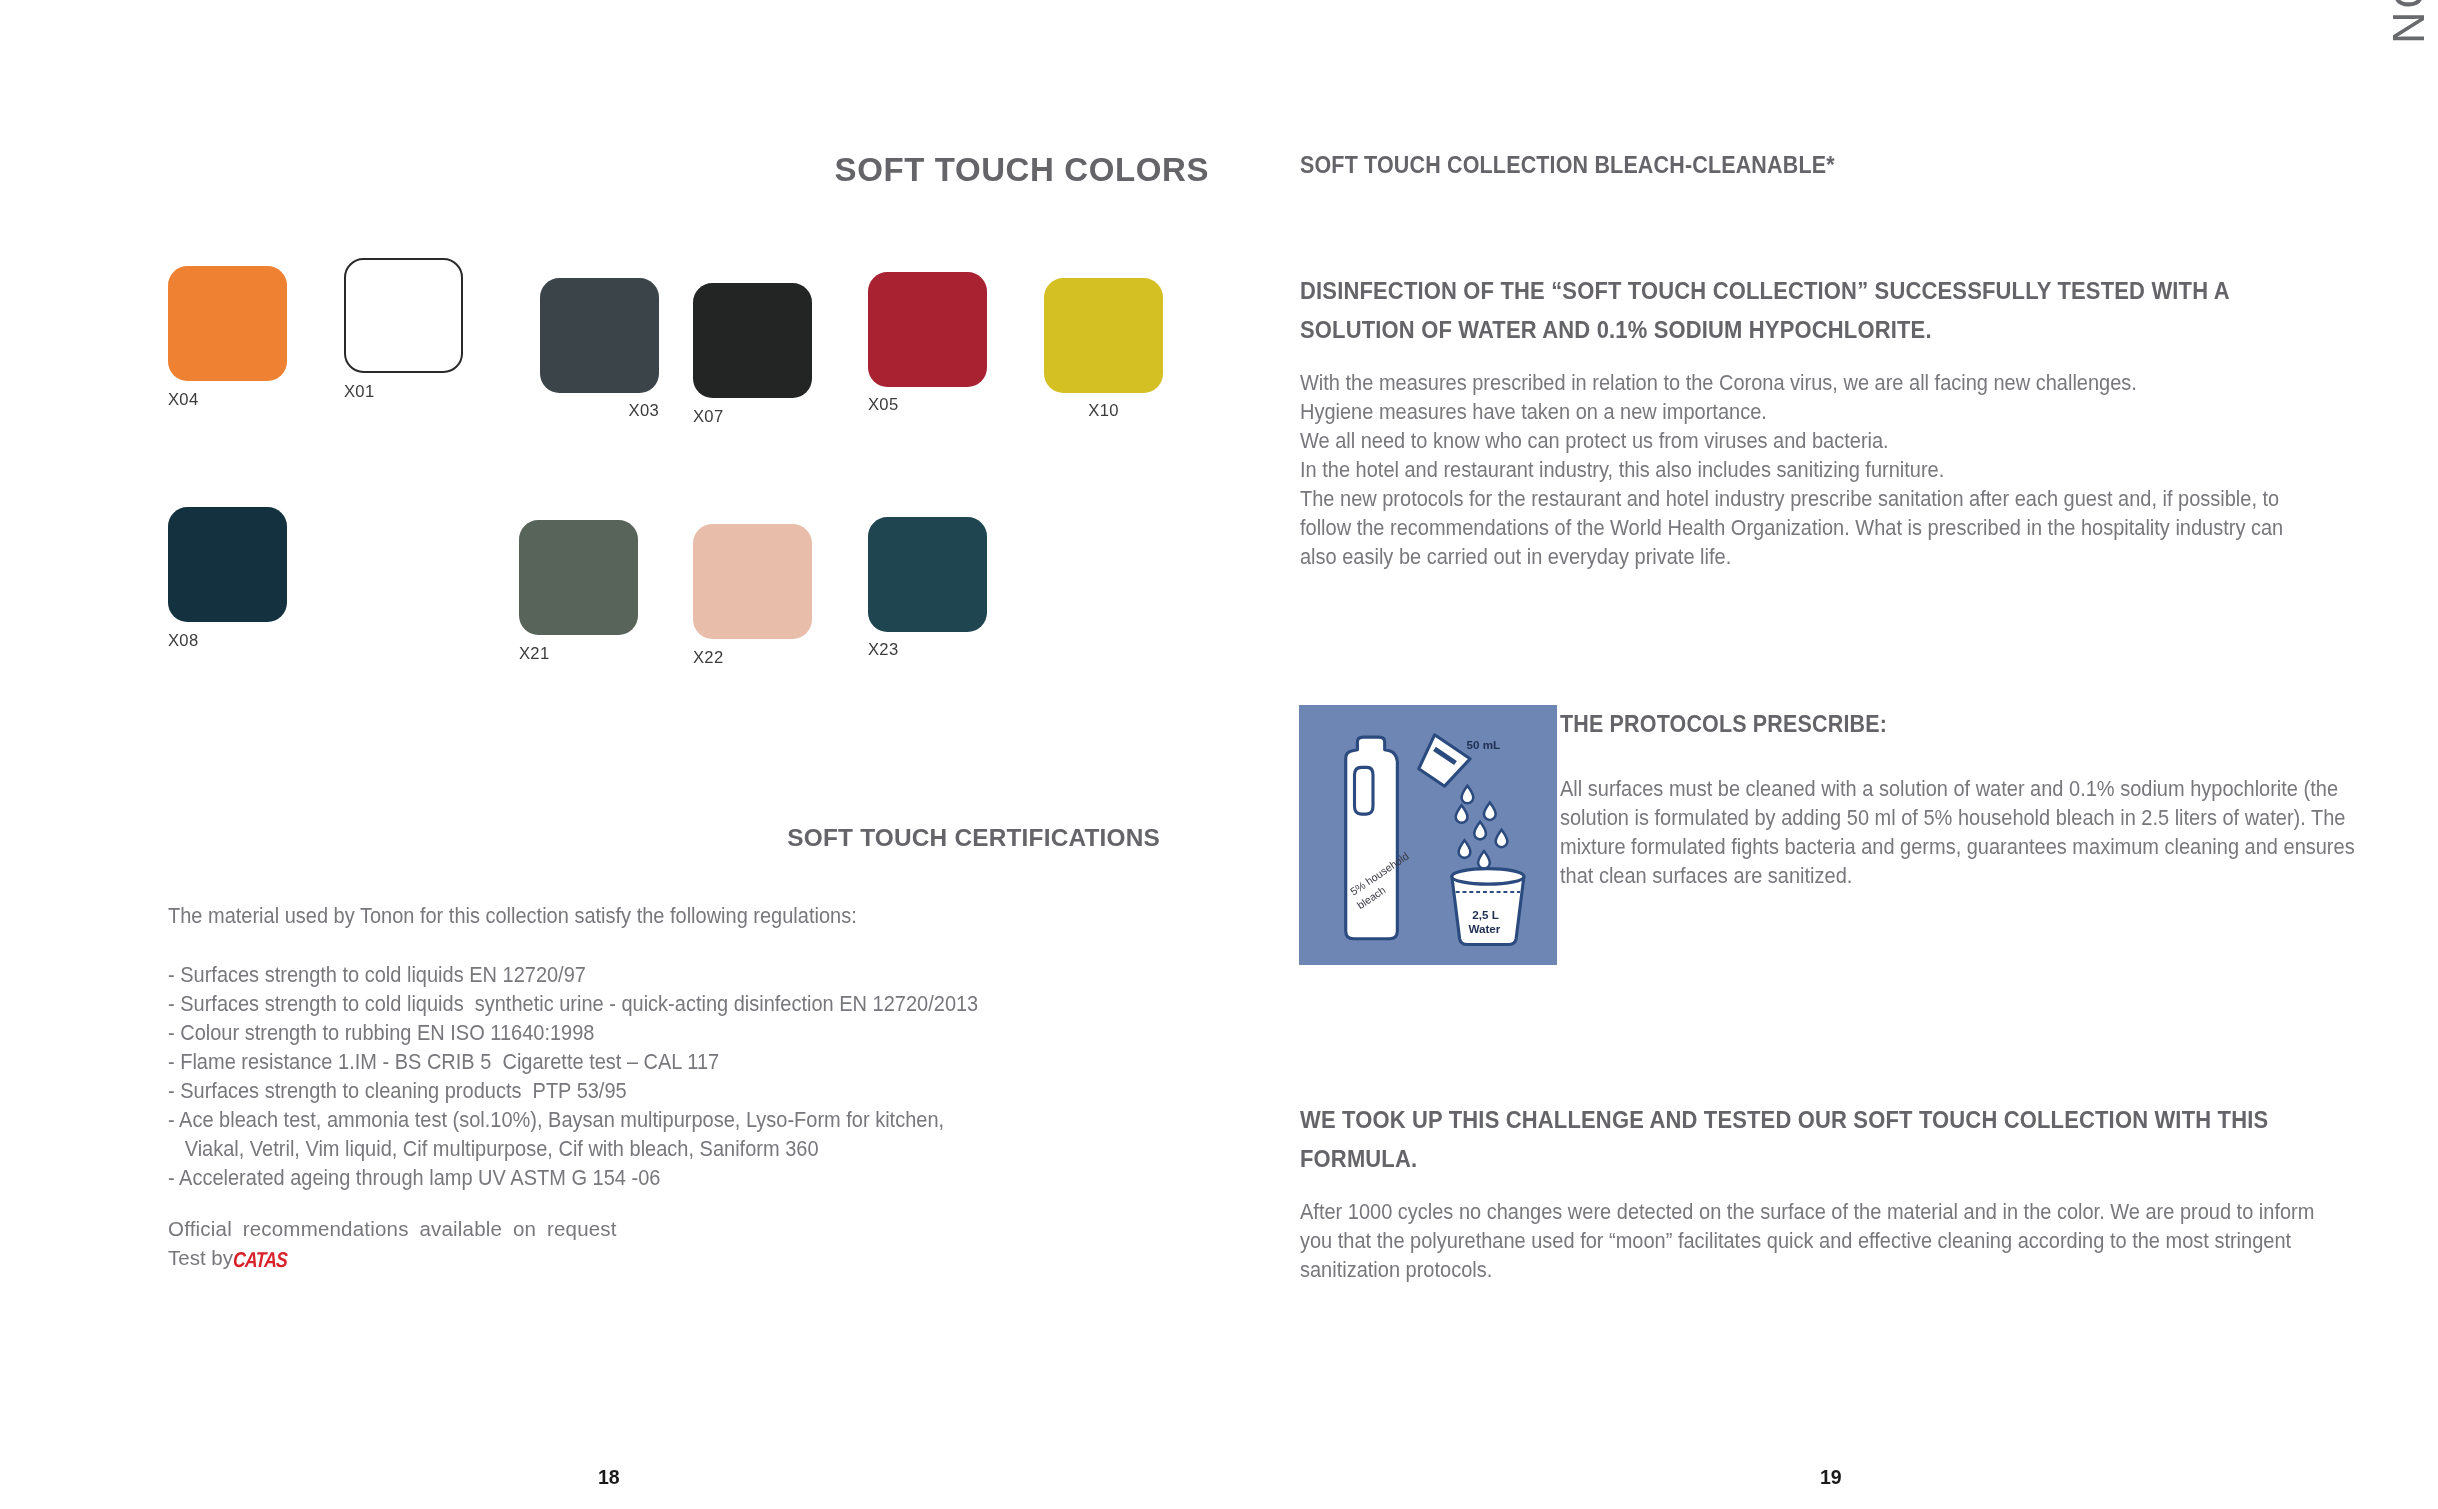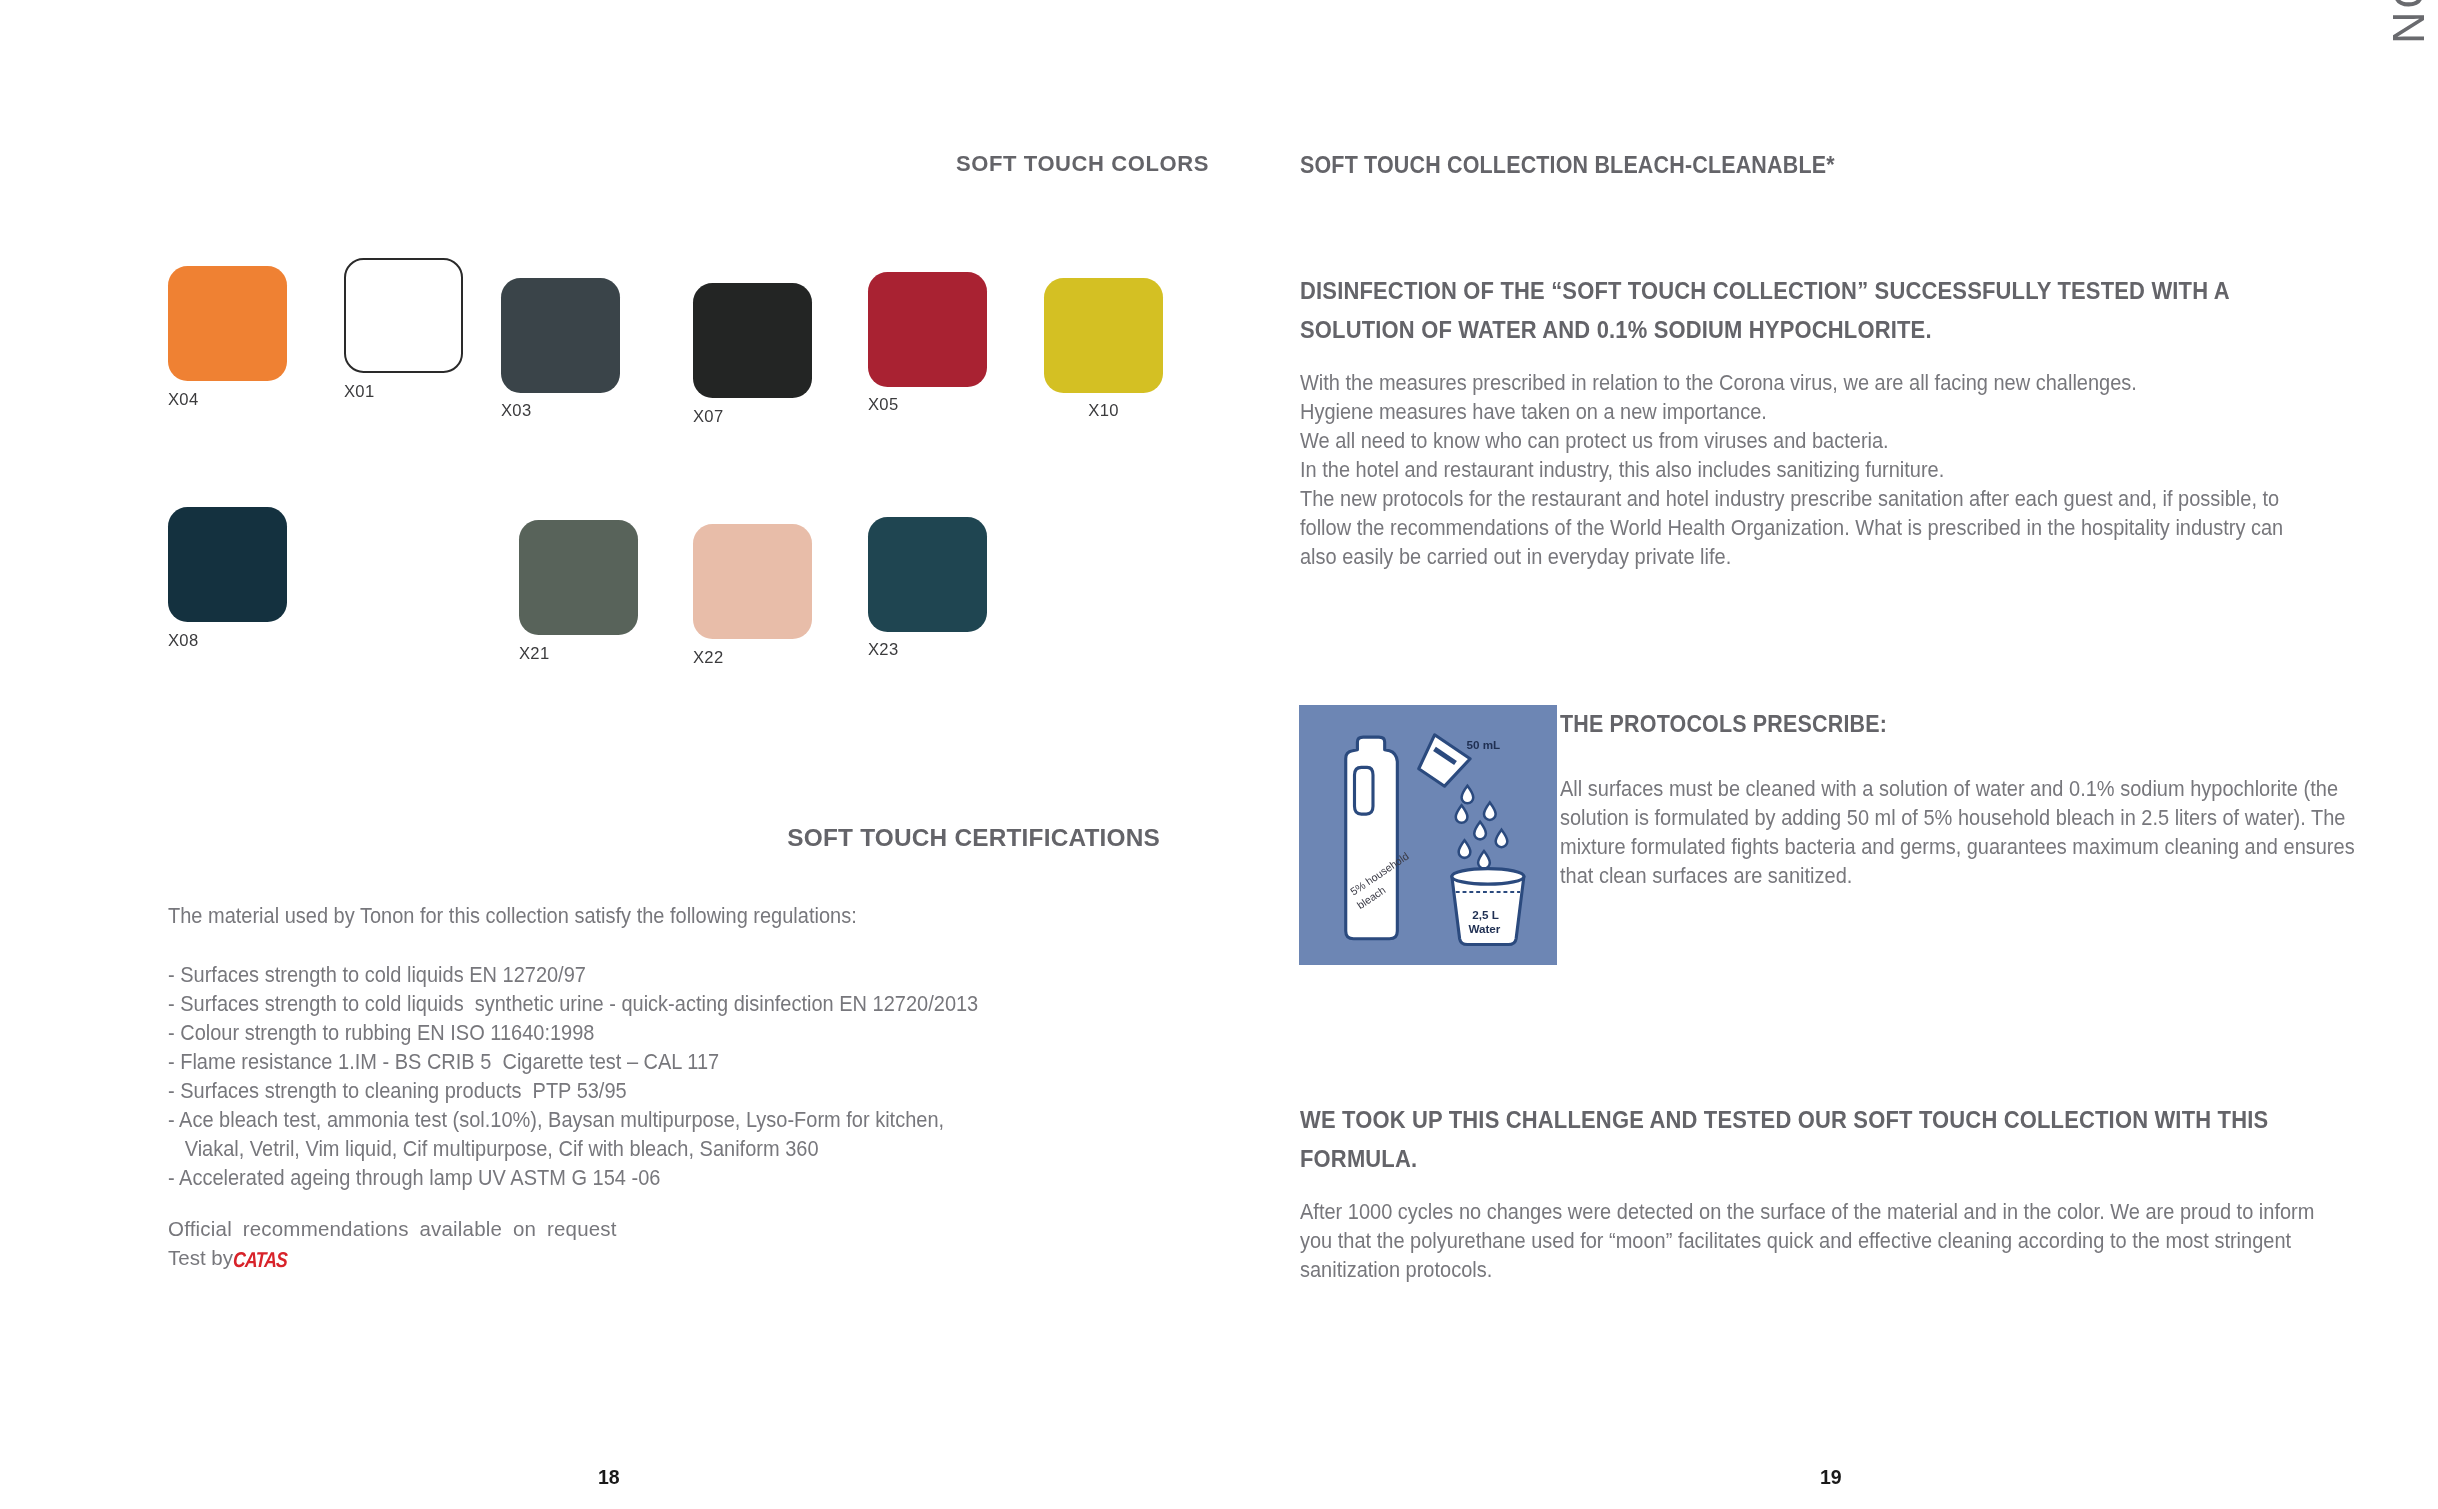--- a/index.html
+++ b/index.html
@@ -51,21 +51,21 @@
     font-weight: bold;
     color: #646469;
     font-size: 24.4px;
     letter-spacing: 0.2px;
     transform: scaleX(0.88);
     transform-origin: left center;
   }
   .head-wide {
     font-weight: bold;
     color: #646469;
-    font-size: 22px;
+    font-size: 33px;
     letter-spacing: 0.6px;
   }
   .body-text {
     font-family: "Liberation Sans Narrow", "Liberation Sans", sans-serif;
     color: #77777c;
     font-size: 21.5px;
     line-height: 29px;
     transform: scaleX(0.93);
     transform-origin: left top;
   }
@@ -197,21 +197,21 @@
 
   <div class="swatch-grid" id="swatch-row-1" style="left:168px; top:258px; width:975px; height:166px;">
       <div class="swatch-cell" style="left: 0px; top: 7.8px;">
         <div class="swatch" style="background: rgb(239, 129, 51);"></div>
         <div class="swatch-code">X04</div>
       </div>
       <div class="swatch-cell" style="left: 176px; top: 0px;">
         <div class="swatch outlined"></div>
         <div class="swatch-code">X01</div>
       </div>
-      <div class="swatch-cell" style="left: 333px; top: 19.5px;">
+      <div class="swatch-cell" style="left: 372px; top: 19.5px; text-align: right;">
         <div class="swatch" style="background: rgb(58, 68, 73);"></div>
         <div class="swatch-code">X03</div>
       </div>
       <div class="swatch-cell" style="left: 525px; top: 25px;">
         <div class="swatch" style="background: rgb(35, 37, 36);"></div>
         <div class="swatch-code">X07</div>
       </div>
       <div class="swatch-cell" style="left: 700px; top: 13.7px;">
         <div class="swatch" style="background: rgb(169, 34, 50);"></div>
         <div class="swatch-code">X05</div>

